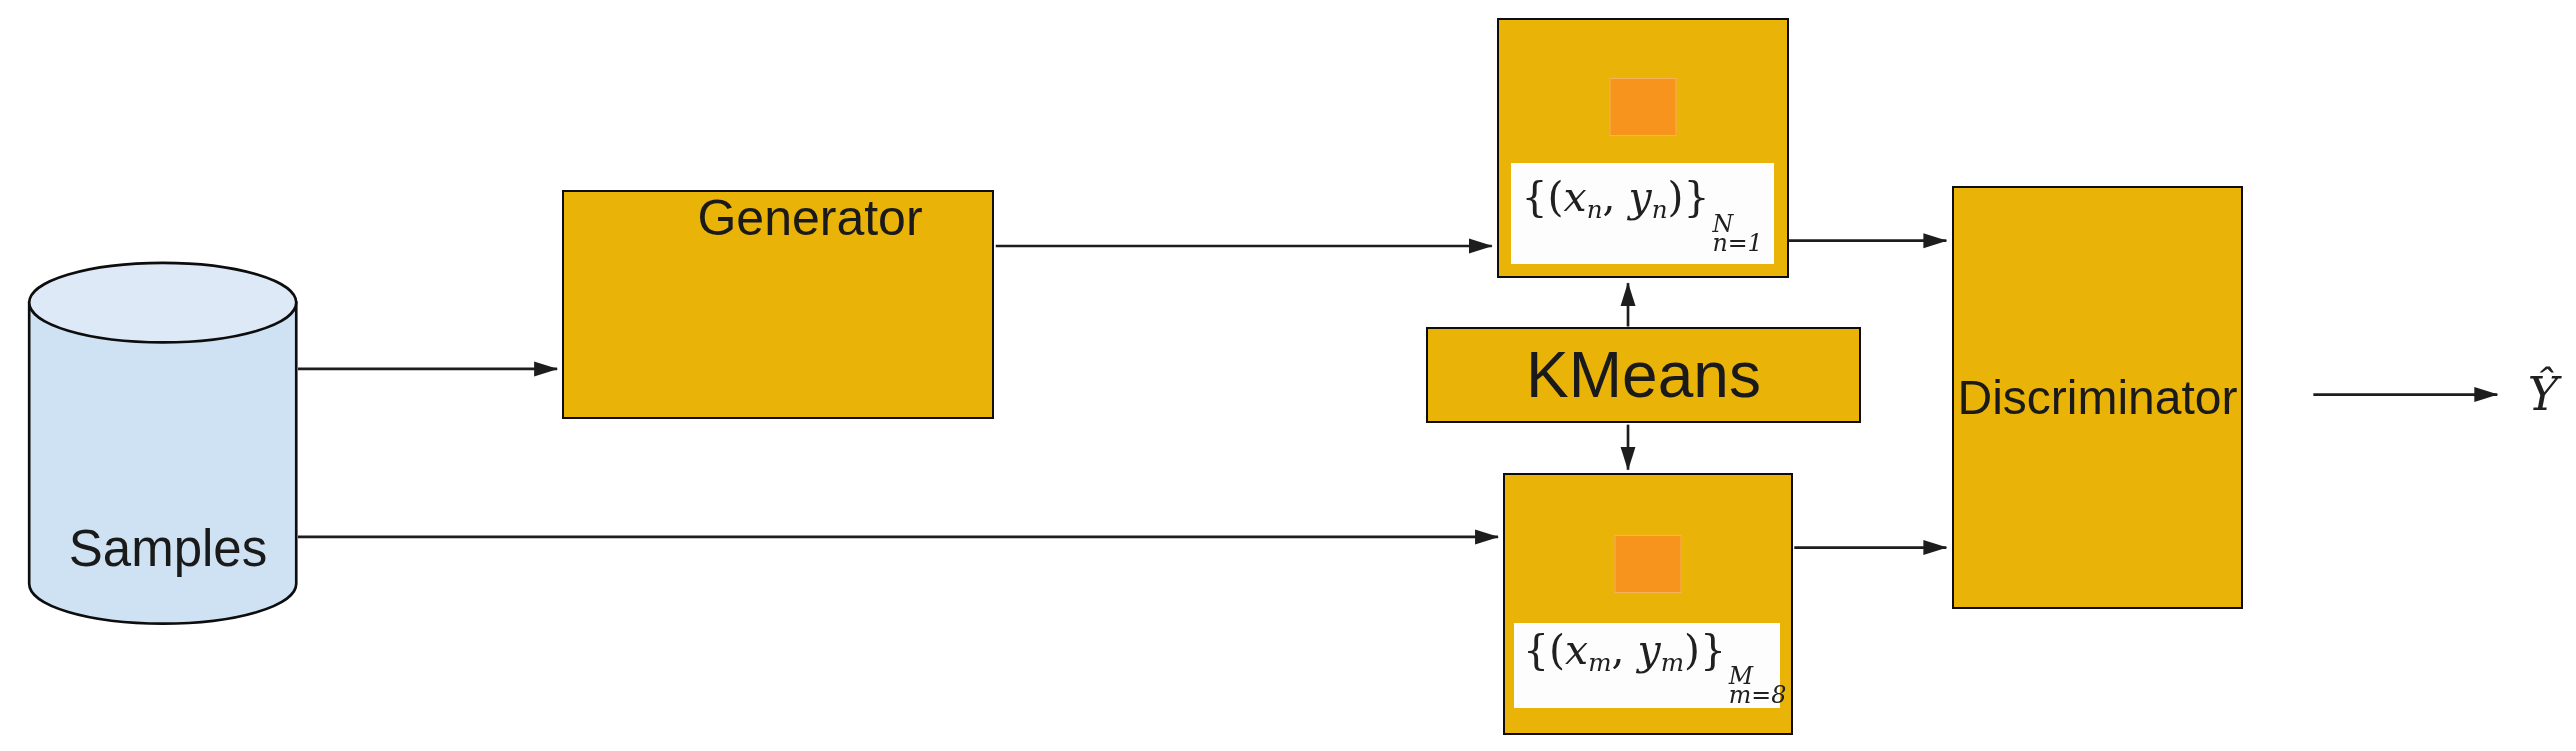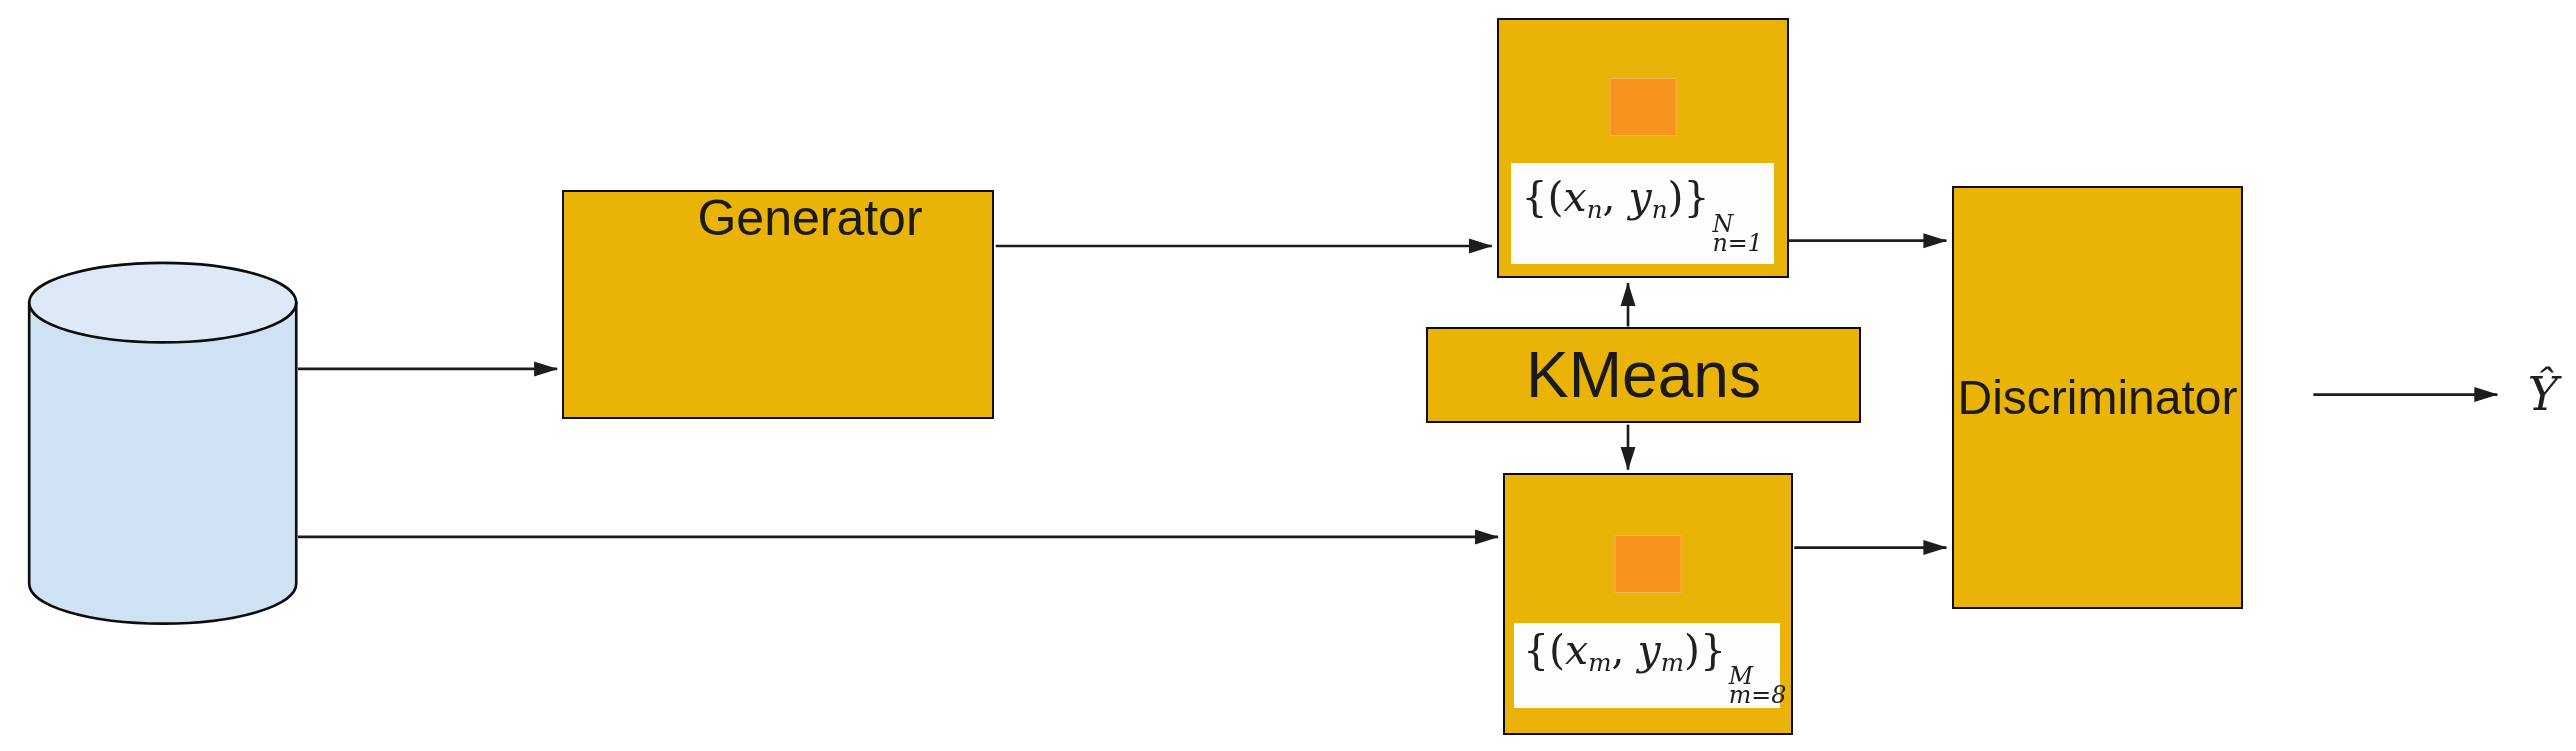--- a/index.html
+++ b/index.html
@@ -65,20 +65,21 @@
     <line x1="337" y1="417" x2="630" y2="417" stroke="#1d1d1d" stroke-width="3" marker-end="url(#ah)"></line>
     <line x1="1126" y1="278" x2="1687" y2="278" stroke="#1d1d1d" stroke-width="3" marker-end="url(#ah)"></line>
     <line x1="337" y1="607" x2="1694" y2="607" stroke="#1d1d1d" stroke-width="3" marker-end="url(#ah)"></line>
     <line x1="1841" y1="369" x2="1841" y2="320" stroke="#1d1d1d" stroke-width="3" marker-end="url(#ah)"></line>
     <line x1="1841" y1="480" x2="1841" y2="531" stroke="#1d1d1d" stroke-width="3" marker-end="url(#ah)"></line>
     <line x1="2023" y1="272" x2="2201" y2="272" stroke="#1d1d1d" stroke-width="3" marker-end="url(#ah)"></line>
     <line x1="2029" y1="619" x2="2201" y2="619" stroke="#1d1d1d" stroke-width="3" marker-end="url(#ah)"></line>
     <line x1="2616" y1="446" x2="2824" y2="446" stroke="#1d1d1d" stroke-width="3" marker-end="url(#ah)"></line>
   </svg>
 
+  <div class="label center-abs samples-label">Samples</div>
 
   <div class="node generator">
     <div class="label">Generator</div>
   </div>
 
   <div class="node set-n">
     <div class="swatch"></div>
     <div class="band">
       <span class="formula"><span>{(</span><span class="it">x</span><span class="vsub">n</span><span>, </span><span class="it">y</span><span class="vsub">n</span><span>)}</span><span class="supsub">
             <span class="sup">N</span>

